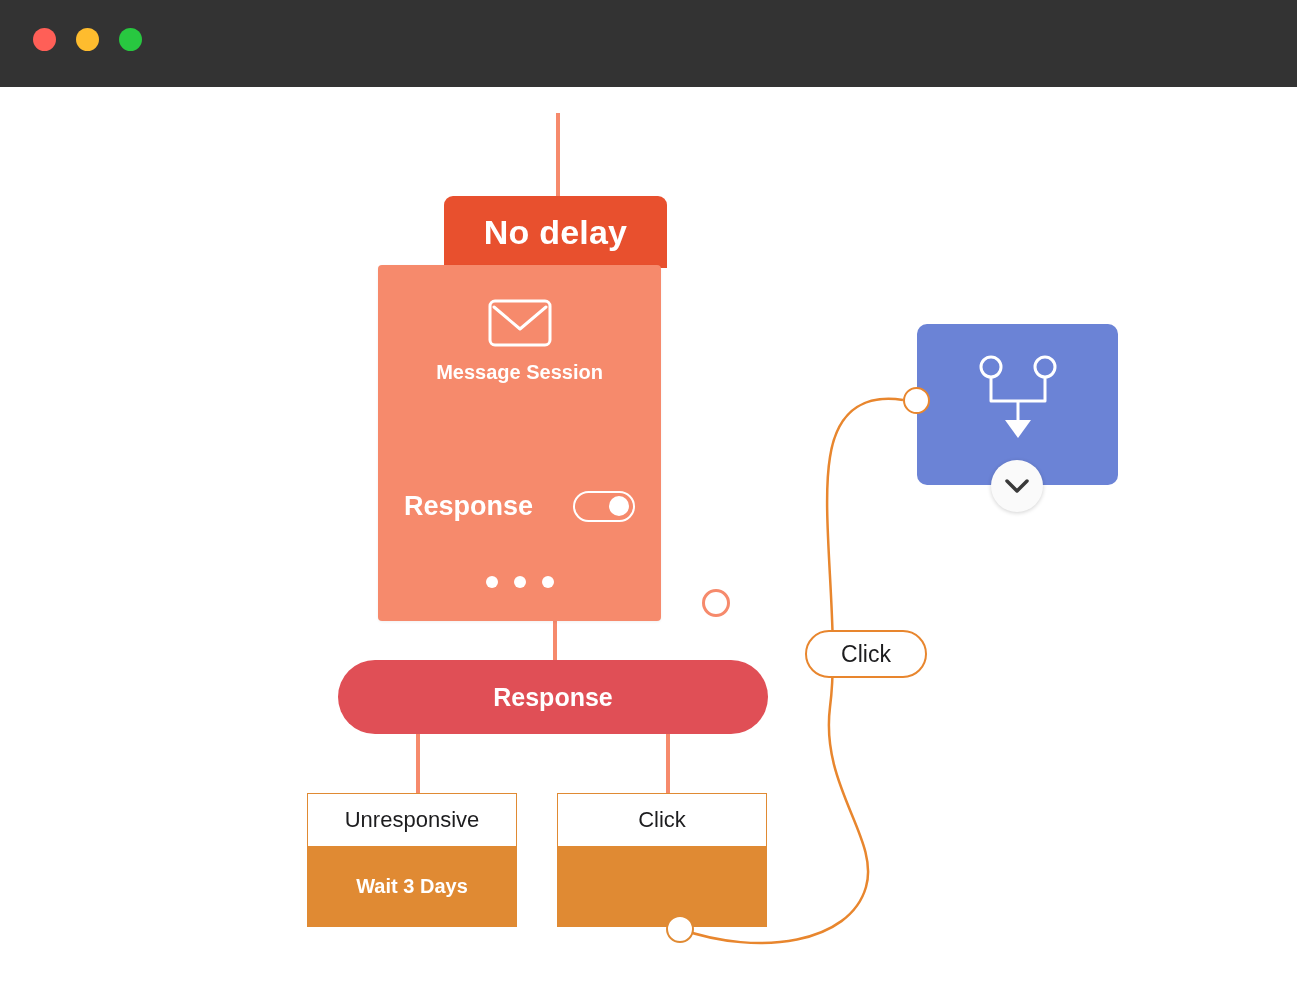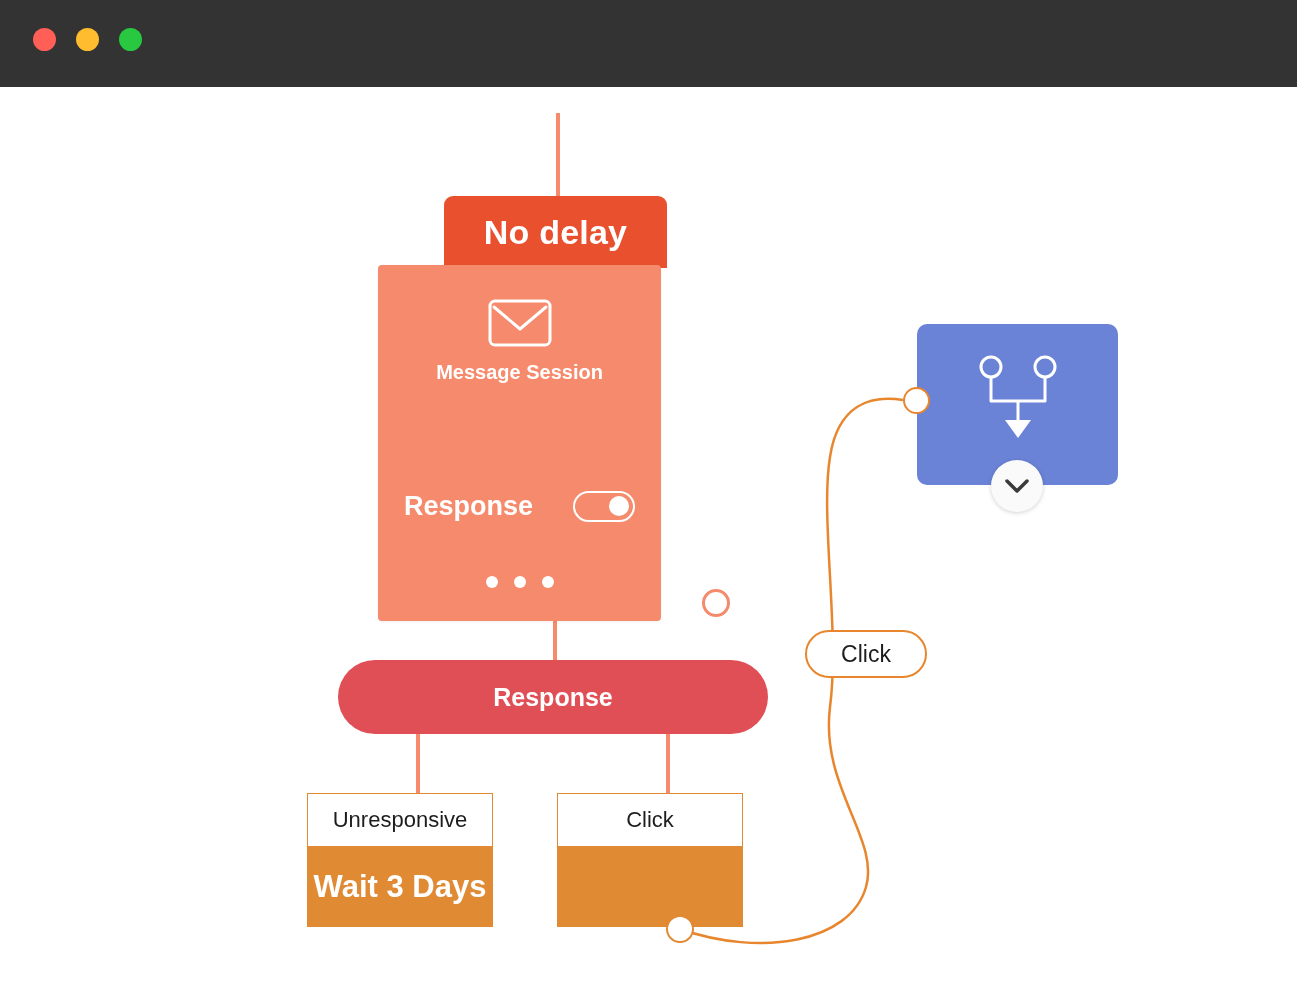--- a/index.html
+++ b/index.html
@@ -81,35 +81,35 @@
   
   .resp-pill{
     position:absolute;left:338px;top:573px;width:430px;height:74px;
     background:#E04F56;border-radius:37px;
     display:flex;align-items:center;justify-content:center;
     color:#ffffff;font-size:25px;font-weight:bold;
   }
 
   
   .branch{
-    position:absolute;width:186px;height:134px;
+    position:absolute;width:210px;height:134px;
     background:#E08A33;
     display:flex;flex-direction:column;
   }
   .branch.left{left:307px;top:706px;}
   .branch.right{left:557px;top:706px;}
   .branch .cond{
     height:53px;background:#ffffff;
     border:1px solid #E08A33;border-bottom:none;box-sizing:border-box;
     display:flex;align-items:center;justify-content:center;
     color:#1d1d1f;font-size:22px;
   }
   .branch .wait{
     flex:1;display:flex;align-items:center;justify-content:center;
-    color:#ffffff;font-size:31px;font-weight:bold;text-align:right;
+    color:#ffffff;font-size:20px;font-weight:bold;text-align:right;
   }
   .branch-handle{
     position:absolute;left:666px;top:828px;width:28px;height:28px;
     border-radius:50%;background:#ffffff;border:2.5px solid #E08A33;
     box-sizing:border-box;
   }
 
   
   .blue-node{
     position:absolute;left:917px;top:237px;width:201px;height:161px;

